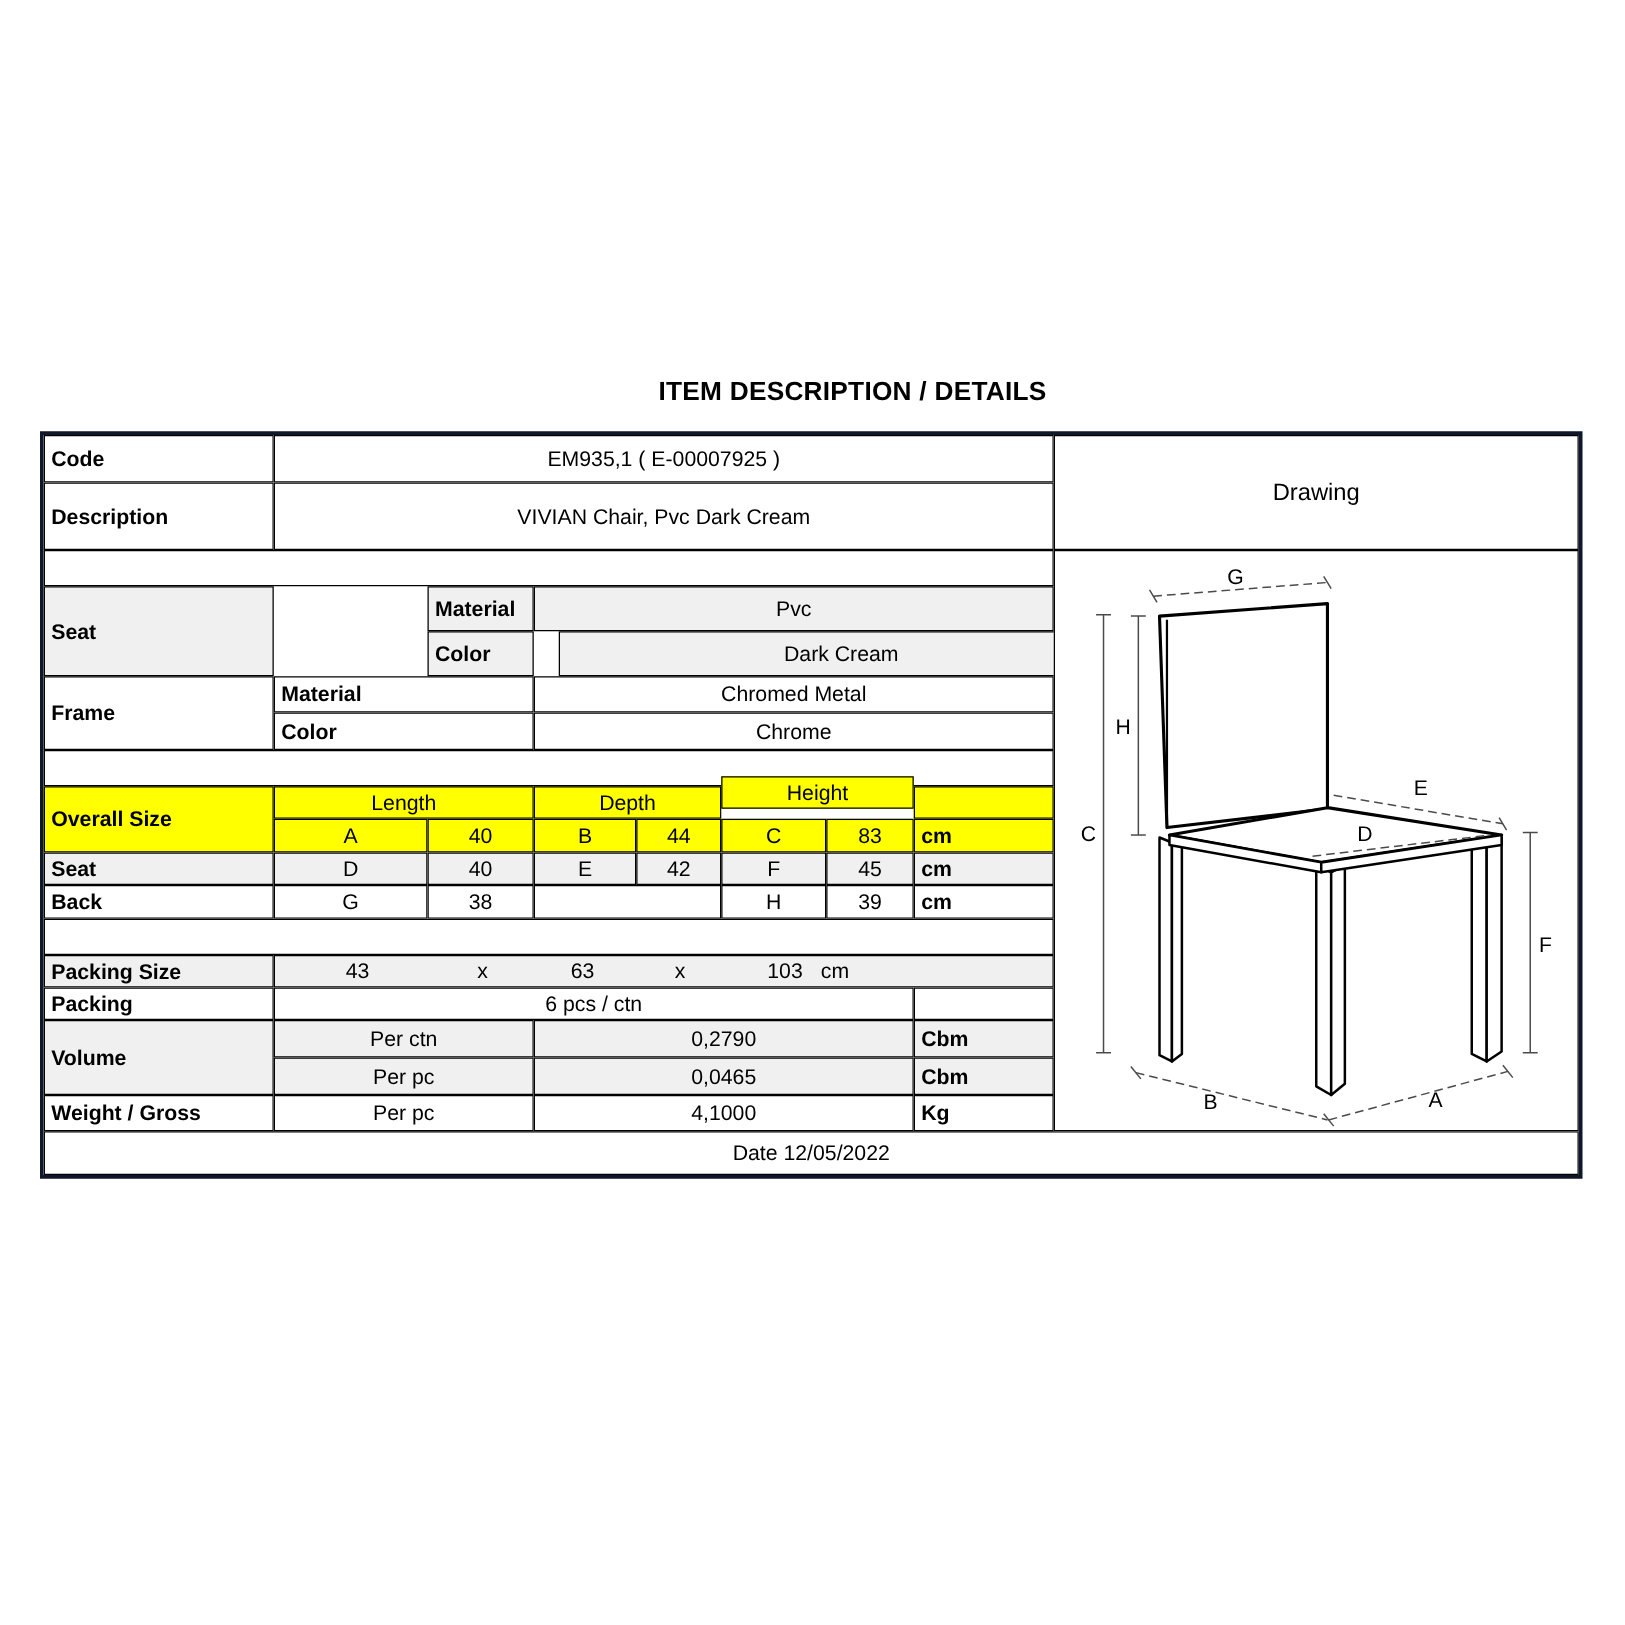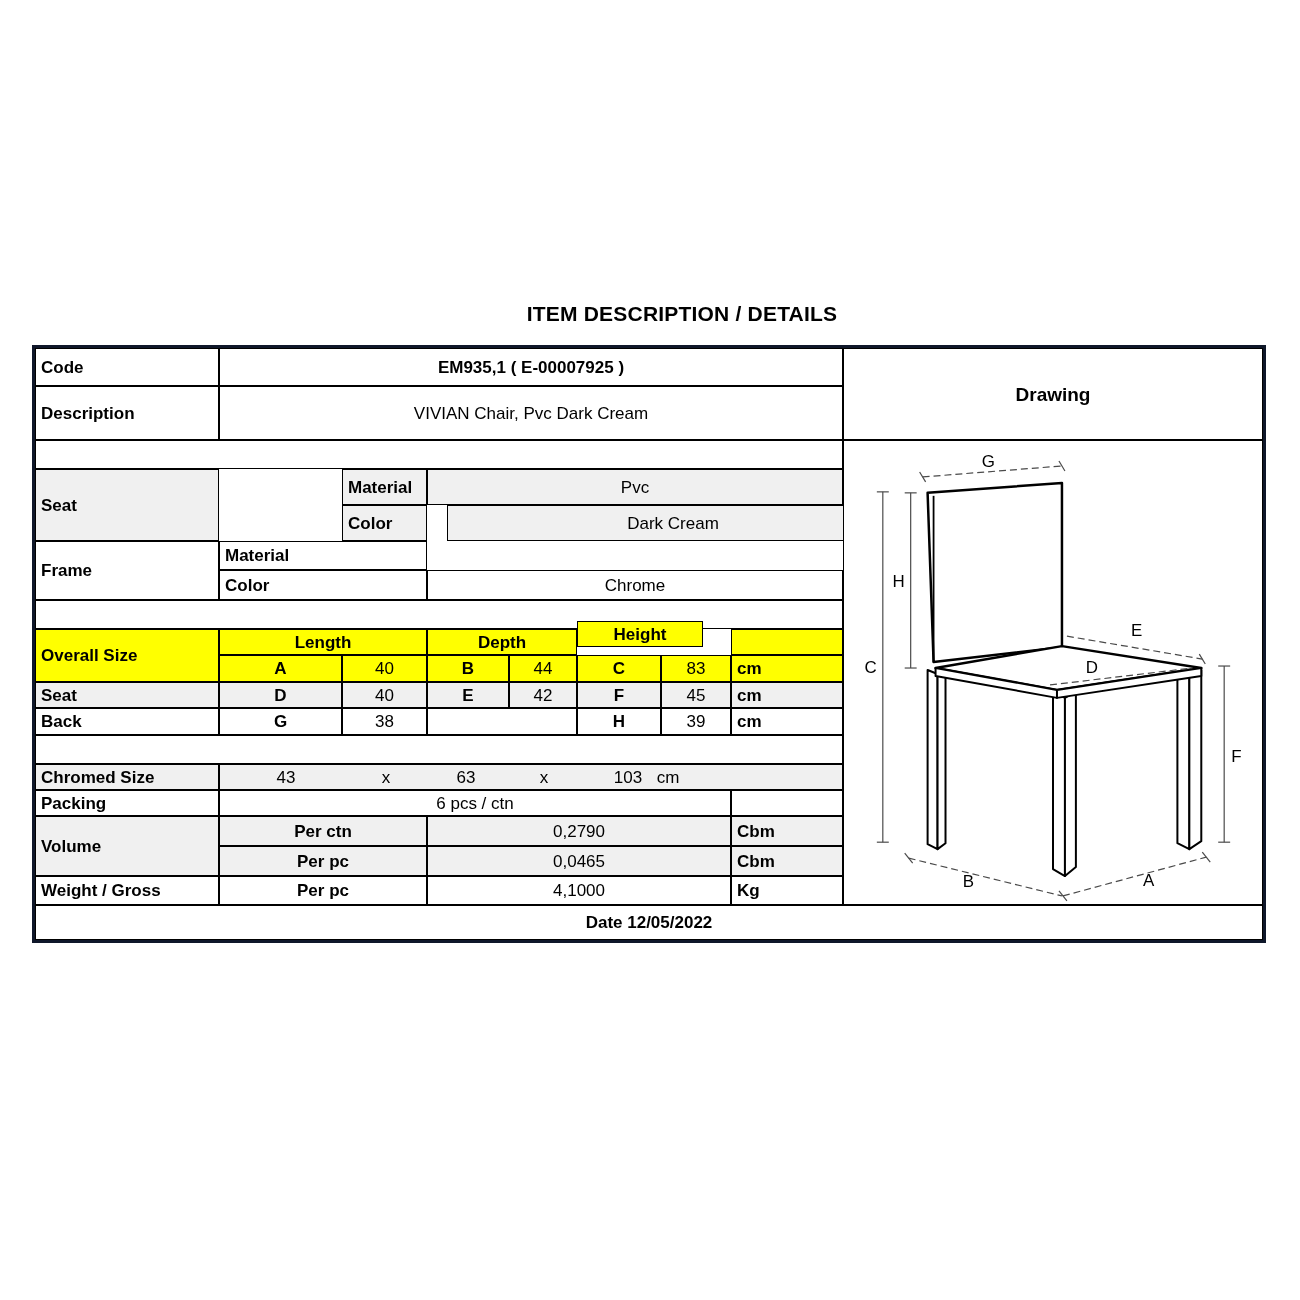--- a/index.html
+++ b/index.html
@@ -15,21 +15,21 @@
     position:absolute;left:32px;top:345px;width:1228px;height:592px;
     border:3px solid #0f172a;background:#fff;
   }
   .cell{
     position:absolute;box-sizing:border-box;border:1px solid #000;
     display:flex;align-items:center;font-size:17px;line-height:1;
     background:#fff;overflow:hidden;white-space:nowrap;
   }
   .lab{font-weight:bold;padding-left:5px;justify-content:flex-start;}
   .ctr{justify-content:center;}
-  .b{font-weight:bold;}
+  .b{font-weight:normal;}
   .unit{font-weight:bold;padding-left:5px;justify-content:flex-start;}
   .gray{background:#f0f0f0;}
   .yel{background:#ffff00;}
   .pspan{position:absolute;top:50%;transform:translate(-50%,-50%);}
   .draw-title{font-size:19px;}
   svg text{font-family:"Liberation Sans","DejaVu Sans",sans-serif;font-size:17px;fill:#000;}
   .chair{stroke:#000;fill:#fff;stroke-linejoin:round;}
   .dim{stroke:#4a4a4a;stroke-width:1.2;fill:none;}
   .dash{stroke-dasharray:7 4;}
 </style>
@@ -48,29 +48,30 @@
   <div class="cell" style="left:0;top:92px;width:808px;height:29px"></div>
 
   <div class="cell lab gray" style="left:0;top:121px;width:184px;height:72px">Seat</div>
   <div class="cell lab gray" style="left:307px;top:121px;width:85px;height:36px">Material</div>
   <div class="cell ctr gray" style="left:392px;top:121px;width:416px;height:36px">Pvc</div>
   <div class="cell lab gray" style="left:307px;top:157px;width:85px;height:36px">Color</div>
   <div class="cell ctr gray" style="left:412px;top:157px;width:452px;height:36px">Dark Cream</div>
 
   <div class="cell lab" style="left:0;top:193px;width:184px;height:59px">Frame</div>
   <div class="cell lab" style="left:184px;top:193px;width:208px;height:29px">Material</div>
+  <div class="cell ctr" style="left:392px;top:193px;width:416px;height:29px">Chromed Metal</div>
   <div class="cell lab" style="left:184px;top:222px;width:208px;height:30px">Color</div>
   <div class="cell ctr" style="left:392px;top:222px;width:416px;height:30px">Chrome</div>
 
   <div class="cell" style="left:0;top:252px;width:808px;height:29px"></div>
 
   <div class="cell lab yel" style="left:0;top:281px;width:184px;height:53px">Overall Size</div>
   <div class="cell ctr b yel" style="left:184px;top:281px;width:208px;height:26px">Length</div>
   <div class="cell ctr b yel" style="left:392px;top:281px;width:150px;height:26px">Depth</div>
-  <div class="cell ctr b yel" style="left:542px;top:273px;width:126px;height:26px">Height</div>
+  <div class="cell ctr b yel" style="left:542px;top:273px;width:154px;height:26px">Height</div>
   <div class="cell yel" style="left:696px;top:281px;width:112px;height:26px"></div>
 
   <div class="cell ctr b yel" style="left:184px;top:307px;width:123px;height:27px">A</div>
   <div class="cell ctr yel" style="left:307px;top:307px;width:85px;height:27px">40</div>
   <div class="cell ctr b yel" style="left:392px;top:307px;width:82px;height:27px">B</div>
   <div class="cell ctr yel" style="left:474px;top:307px;width:68px;height:27px">44</div>
   <div class="cell ctr b yel" style="left:542px;top:307px;width:84px;height:27px">C</div>
   <div class="cell ctr yel" style="left:626px;top:307px;width:70px;height:27px">83</div>
   <div class="cell unit yel" style="left:696px;top:307px;width:112px;height:27px">cm</div>
 
@@ -86,21 +87,21 @@
   <div class="cell lab" style="left:0;top:360px;width:184px;height:27px">Back</div>
   <div class="cell ctr b" style="left:184px;top:360px;width:123px;height:27px">G</div>
   <div class="cell ctr" style="left:307px;top:360px;width:85px;height:27px">38</div>
   <div class="cell" style="left:392px;top:360px;width:150px;height:27px"></div>
   <div class="cell ctr b" style="left:542px;top:360px;width:84px;height:27px">H</div>
   <div class="cell ctr" style="left:626px;top:360px;width:70px;height:27px">39</div>
   <div class="cell unit" style="left:696px;top:360px;width:112px;height:27px">cm</div>
 
   <div class="cell" style="left:0;top:387px;width:808px;height:29px"></div>
 
-  <div class="cell lab gray" style="left:0;top:416px;width:184px;height:26px">Chromed Size</div>
+  <div class="cell lab gray" style="left:0;top:416px;width:184px;height:26px">Packing Size</div>
   <div class="cell gray" style="left:184px;top:416px;width:624px;height:26px;position:absolute">
     <span class="pspan" style="left:66px">43</span>
     <span class="pspan" style="left:166px">x</span>
     <span class="pspan" style="left:246px">63</span>
     <span class="pspan" style="left:324px">x</span>
     <span class="pspan" style="left:408px">103</span>
     <span class="pspan" style="left:448px">cm</span>
   </div>
 
   <div class="cell lab" style="left:0;top:442px;width:184px;height:26px">Packing</div>

